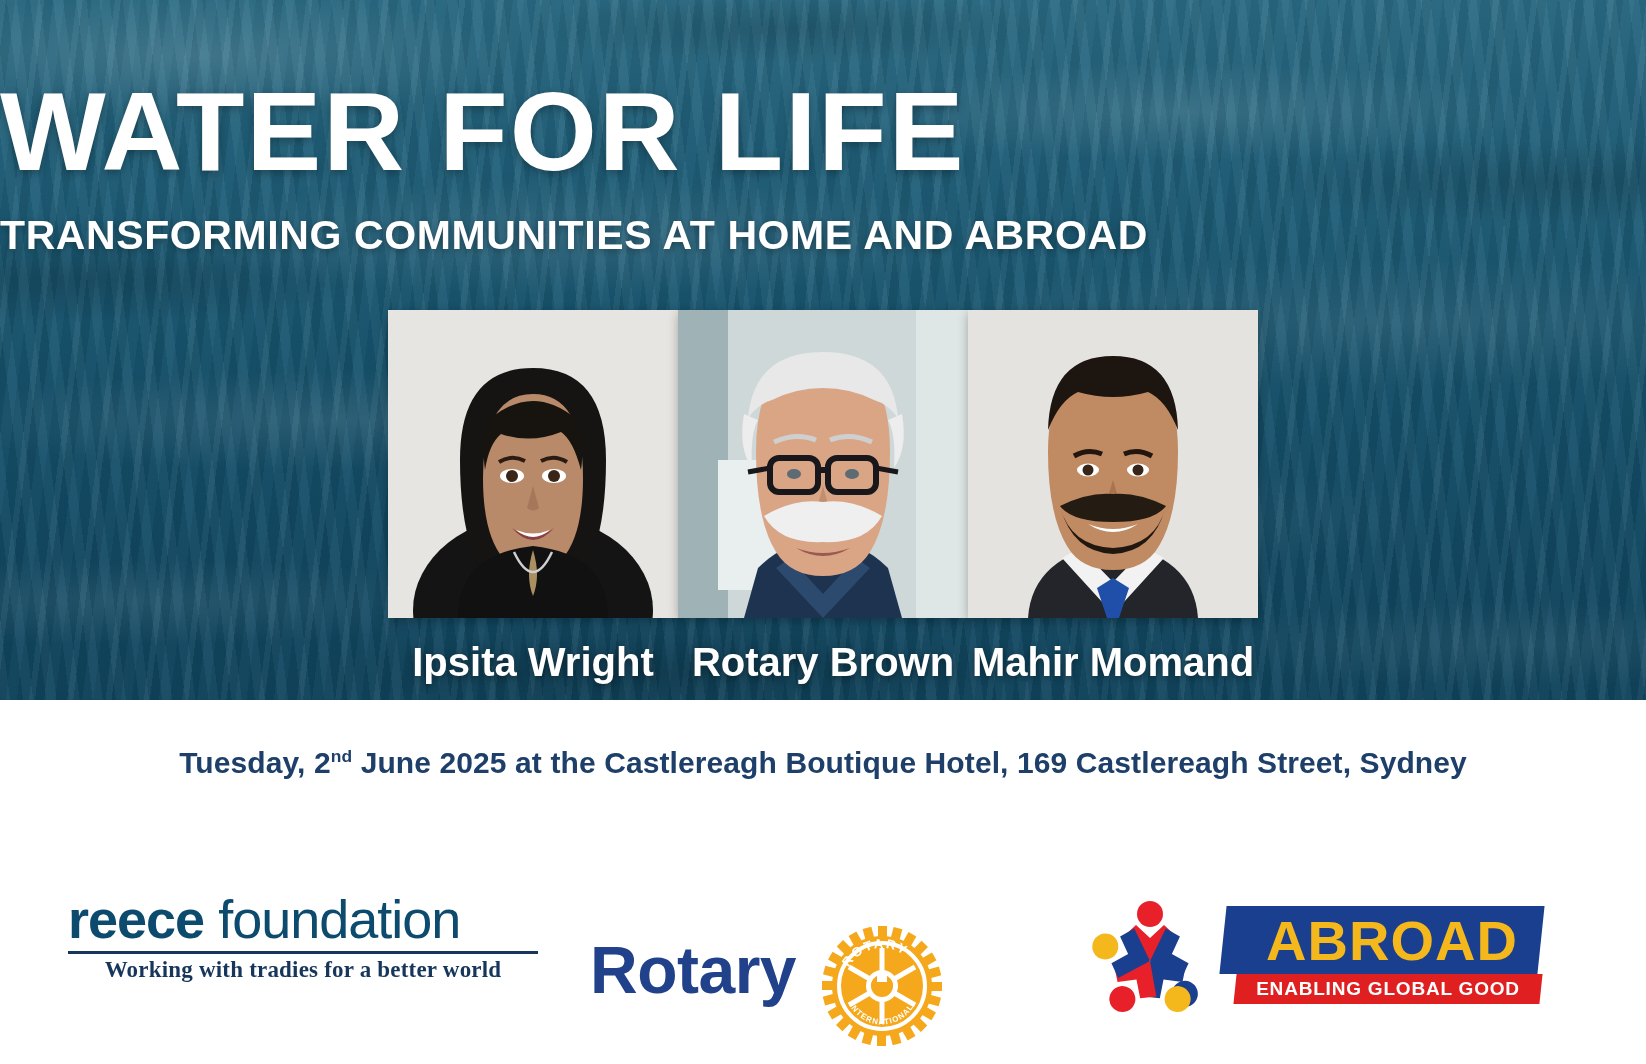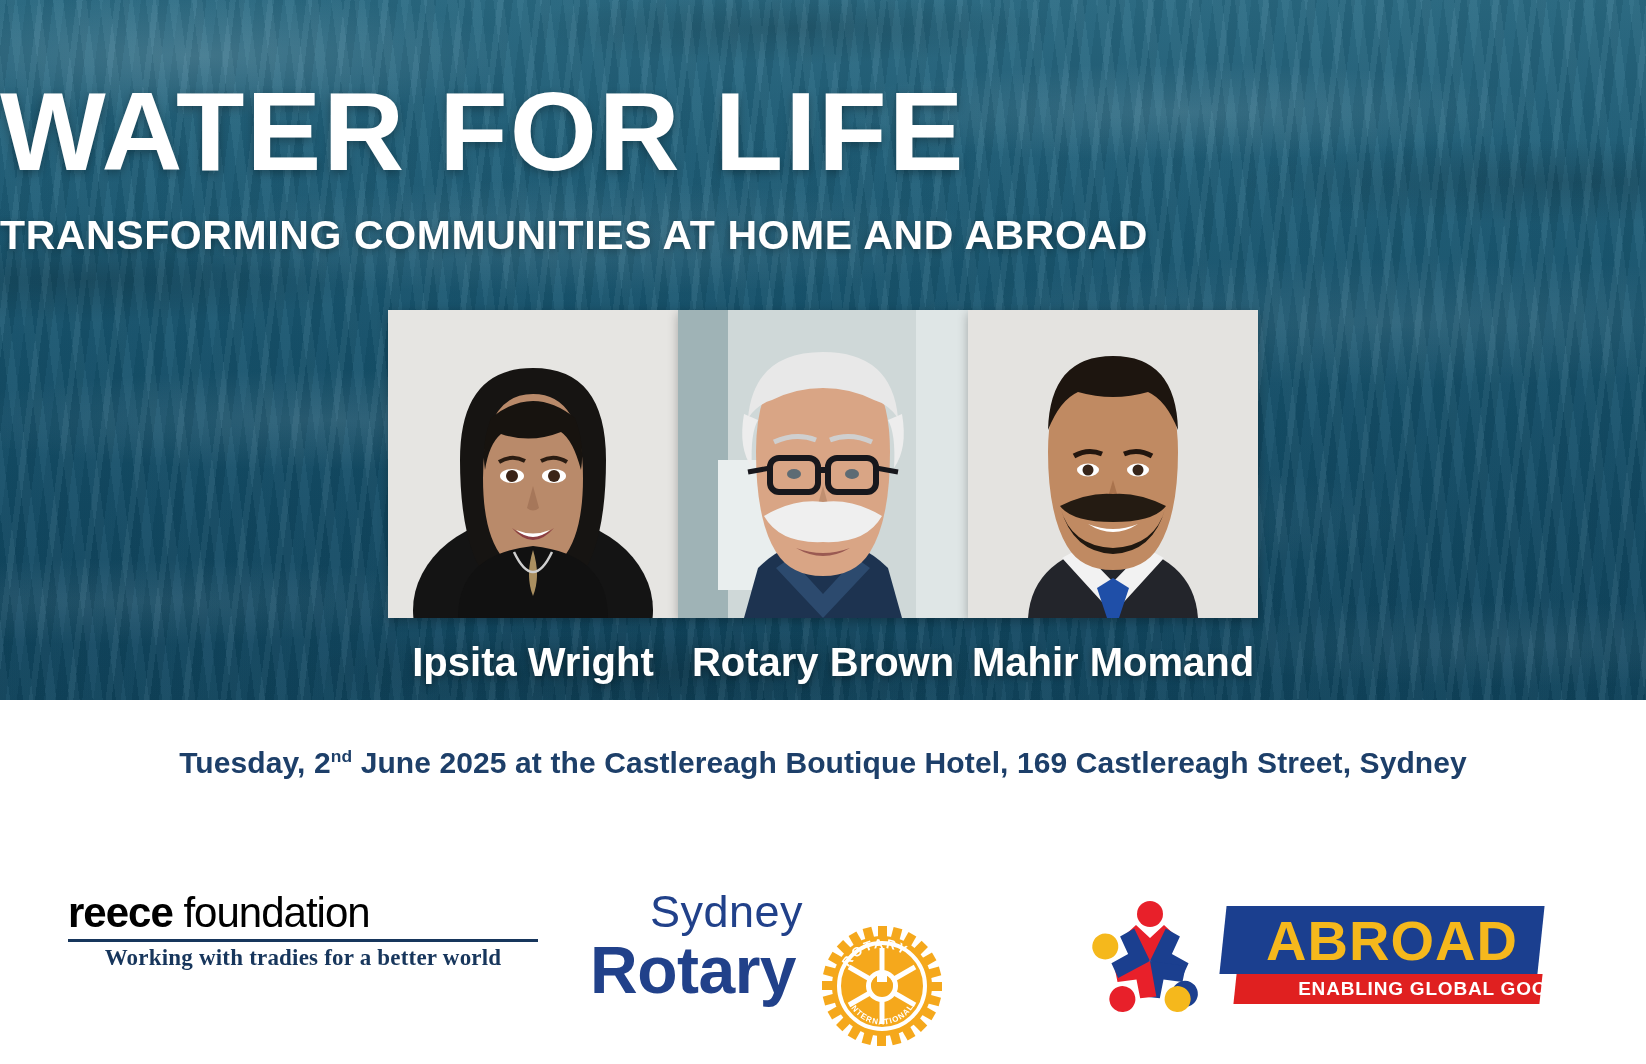--- a/index.html
+++ b/index.html
@@ -54,21 +54,21 @@
   
   .details{position:absolute;left:0;top:742px;width:1646px;text-align:center;
     color:#1d3f69;font-weight:bold;font-size:30px;line-height:1.42;letter-spacing:.1px;}
   .details sup{font-size:.58em;vertical-align:super;line-height:0;}
 
   
   .logos{position:absolute;left:0;top:880px;width:1646px;height:160px;}
 
   
   .reece{position:absolute;left:68px;top:12px;width:470px;}
-  .reece-word{font-size:42px;line-height:1;color:#000000;letter-spacing:-1px;white-space:nowrap;}
+  .reece-word{font-size:54px;line-height:1;color:#0c4a6e;letter-spacing:-1px;white-space:nowrap;}
   .reece-word b{font-weight:bold;}
   .reece-word span{font-weight:300;}
   .reece-rule{width:100%;height:3px;background:#17365c;margin:5px 0 3px 0;}
   .reece-tag{font-family:"Liberation Serif",serif;font-weight:bold;font-size:23px;
     color:#17365c;text-align:center;letter-spacing:.2px;white-space:nowrap;}
 
   
   .rotary{position:absolute;left:590px;top:6px;width:410px;height:140px;}
   .rotary-sydney{position:absolute;left:60px;top:0;font-size:45px;color:#21418a;
      font-weight:400;letter-spacing:.5px;}
@@ -81,21 +81,21 @@
   .rawcs-people{position:absolute;left:0;top:4px;}
   .rawcs-blue{position:absolute;left:148px;top:20px;width:318px;height:68px;
      background:#1b3f8f;transform:skewX(-6deg);}
   .rawcs-blue-txt{position:absolute;left:172px;top:22px;width:290px;height:64px;
      color:#f5b81c;font-weight:bold;font-size:56px;letter-spacing:1px;
      display:flex;align-items:center;justify-content:center;}
   .rawcs-red{position:absolute;left:160px;top:88px;width:306px;height:30px;
      background:#e02020;transform:skewX(-6deg);}
   .rawcs-red-txt{position:absolute;left:160px;top:88px;width:306px;height:30px;
      color:#fff;font-weight:bold;font-size:19px;letter-spacing:.8px;
-     display:flex;align-items:center;justify-content:center;padding-left:42px;}
+     display:flex;align-items:center;justify-content:center;}
 </style>
 </head>
 <body>
 
 <div class="flyer">
 
   <div class="hero">
     <div class="water"></div>
 
     <div class="title">WATER FOR LIFE</div>
@@ -191,21 +191,20 @@
 
   <div class="logos">
 
     <div class="reece">
       <div class="reece-word"><b>reece</b><span> foundation</span></div>
       <div class="reece-rule"></div>
       <div class="reece-tag">Working with tradies for a better world</div>
     </div>
 
     <div class="rotary">
-      <div class="rotary-sydney">Sydney</div>
       <div class="rotary-word">Rotary</div>
       <div class="rotary-wheel">
         <svg width="120" height="120" viewBox="0 0 120 120">
           <g fill="#f5a81c">
             <circle cx="60" cy="60" r="50"></circle>
             <g>
               <rect x="56" y="0" width="9" height="14"></rect>
               <rect x="56" y="0" width="9" height="14" transform="rotate(15 60 60)"></rect>
               <rect x="56" y="0" width="9" height="14" transform="rotate(30 60 60)"></rect>
               <rect x="56" y="0" width="9" height="14" transform="rotate(45 60 60)"></rect>

